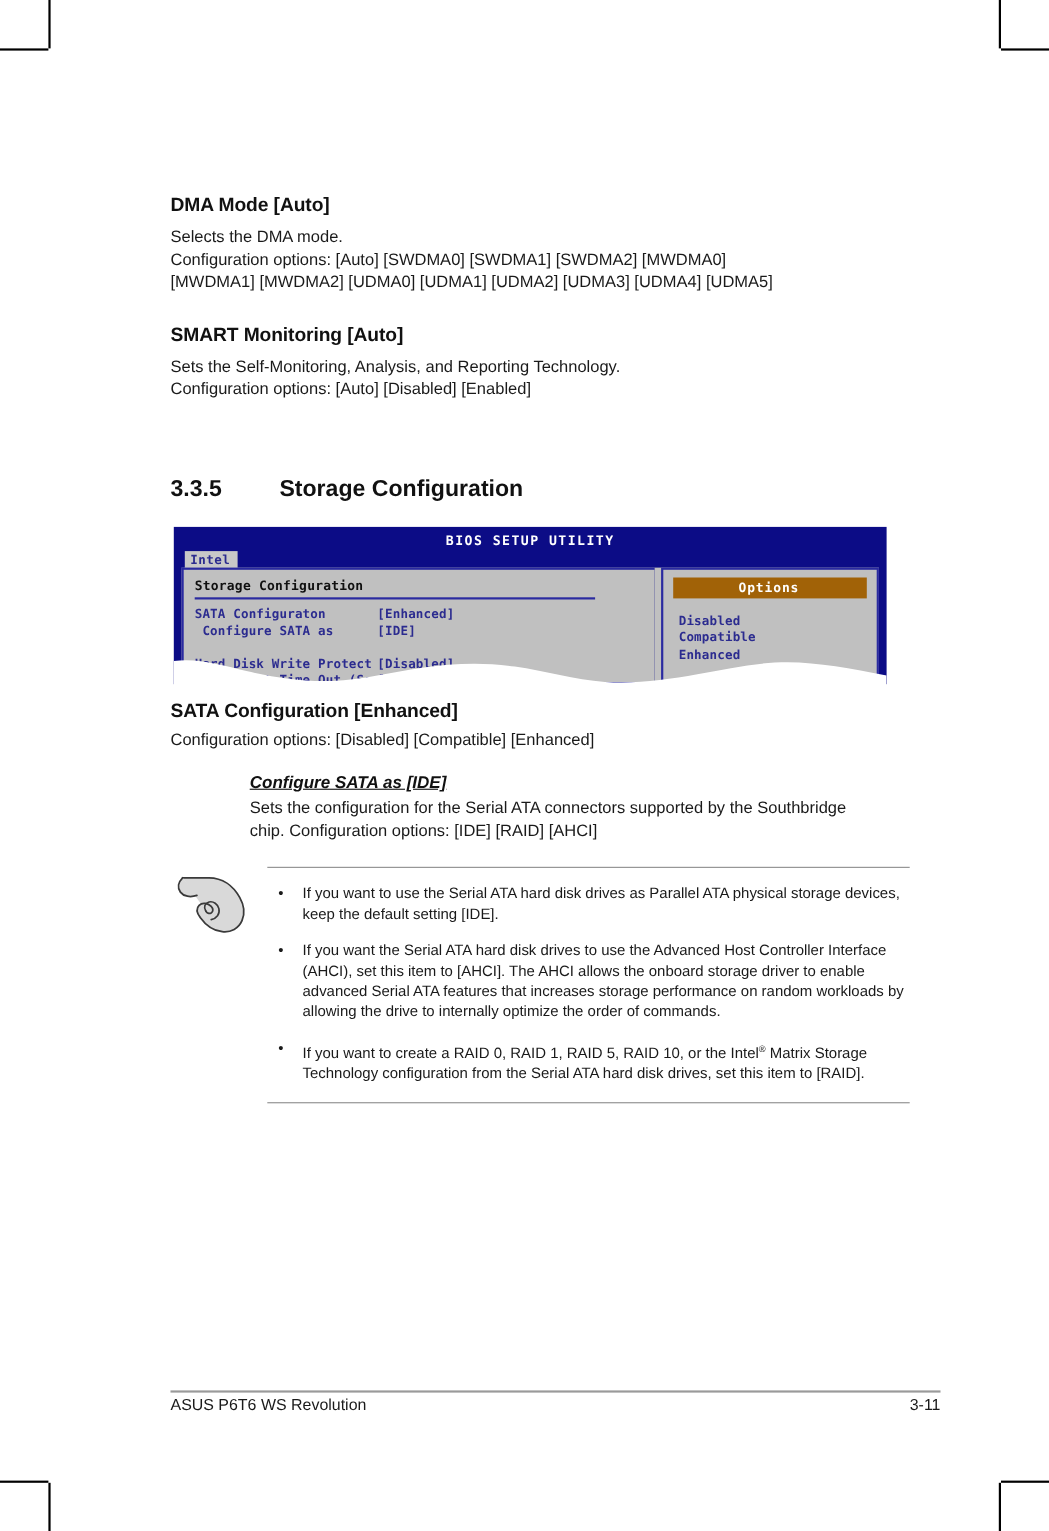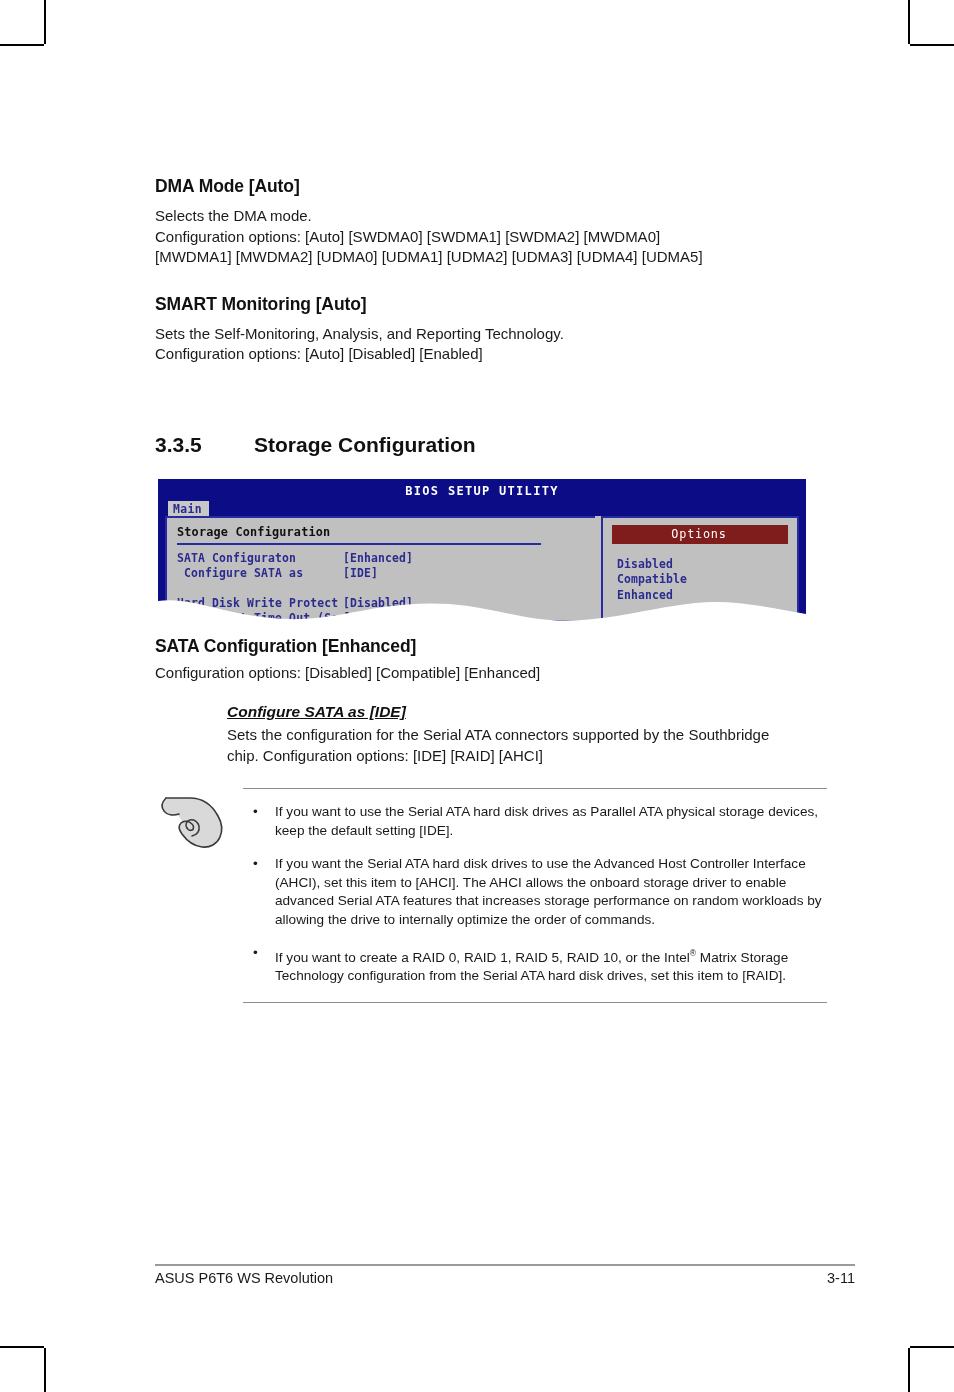--- a/index.html
+++ b/index.html
@@ -152,23 +152,23 @@
     font-weight: bold;
     line-height: 15.5px;
     letter-spacing: 0.15px;
     white-space: pre;
   }
   .bios-row .lbl { width: 166px; flex: 0 0 166px; }
   .bios-row .val { }
   .bios-rowgap { height: 14px; }
 
   .opt-head {
-    background: #7f1d1d;
+    background: #a16207;
     color: #ffffff;
-    font-weight: normal;
+    font-weight: bold;
     text-align: center;
     margin: 0 9px;
     padding: 2px 2px 3px 0;
     letter-spacing: 0.8px;
     font-size: 11.8px;
   }
   .opt-list {
     margin-top: 13px;
     padding-left: 14px;
     color: #2b2b8f;
@@ -296,21 +296,21 @@
     <span class="num">3.3.5</span>
     <span>Storage Configuration</span>
   </h2>
 
   <div class="bios-wrap">
     <div class="bios">
 
       <div class="bios-title">BIOS SETUP UTILITY</div>
 
       <div class="bios-tabbar">
-        <span class="bios-tab">Main</span>
+        <span class="bios-tab">Intel</span>
       </div>
 
       <div class="bios-body">
 
         <div class="panel panel-left">
           <div class="storage-title">Storage Configuration</div>
           <div class="storage-rule"></div>
 
           <div class="bios-row">
             <span class="lbl">SATA Configuraton</span>

